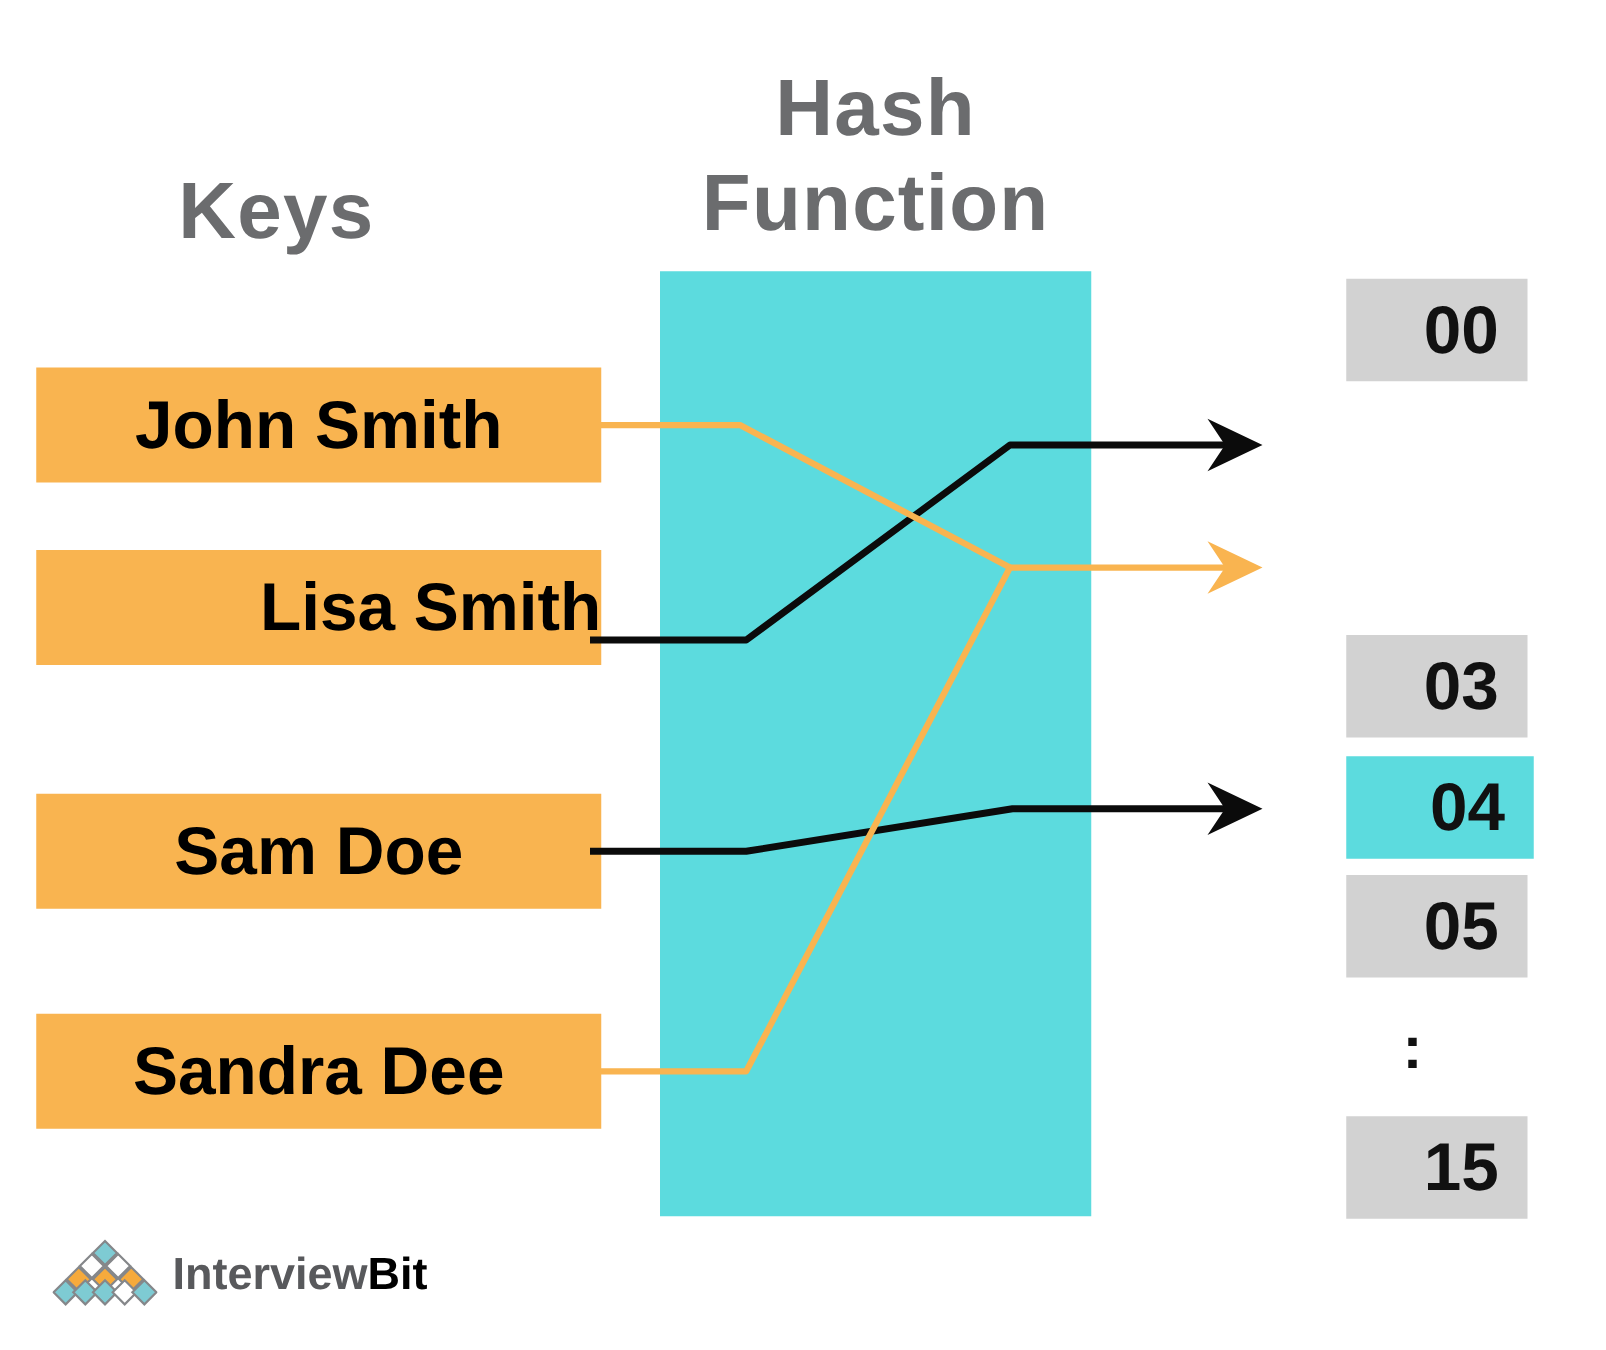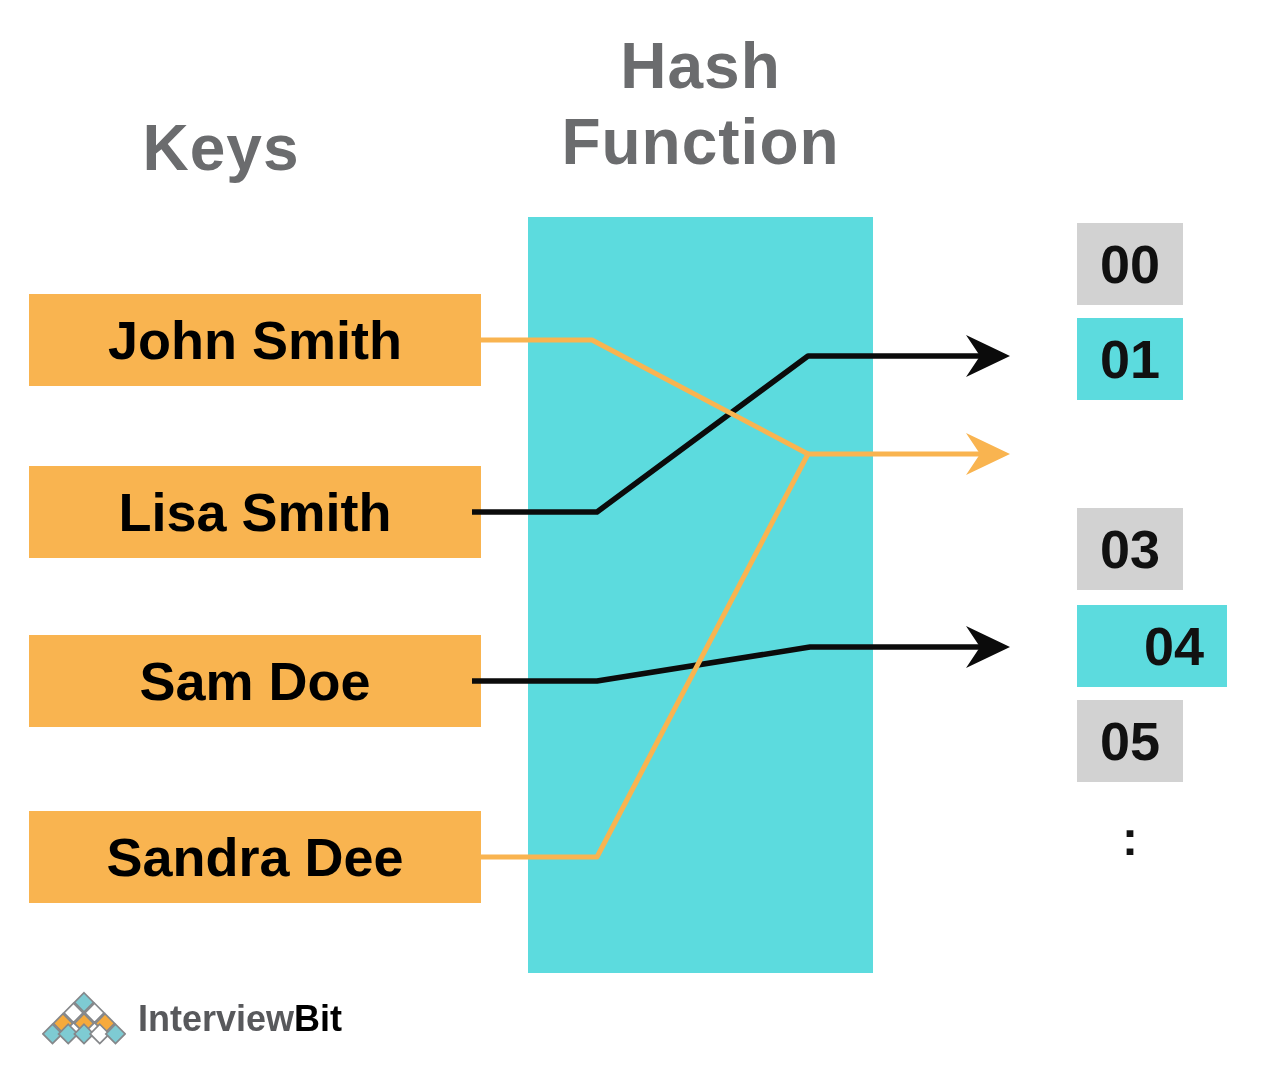--- a/index.html
+++ b/index.html
@@ -20,20 +20,21 @@
     margin:0 auto;
   }
   .heading{
     position:absolute;
     color:var(--heading);
     font-weight:700;
     font-size:64px;
     text-align:center;
     line-height:76px;
     letter-spacing:1px;
+    margin-top:20px;
   }
   .h-keys{left:29px;width:384px;top:110px;}
   .h-func{left:508px;width:385px;top:28px;}
   .h-hashes{left:980px;width:300px;top:110px;}
 
   .hash-fn-rect{
     position:absolute;
     left:528px;top:217px;
     width:345px;height:756px;
     background:var(--cyan);
@@ -42,32 +43,32 @@
   .key-box{
     position:absolute;
     left:29px;width:452px;height:92px;
     background:var(--orange);
     color:#000;
     font-size:54px;font-weight:700;
     text-align:center;line-height:92px;
     white-space:nowrap;
   }
   .key-john{top:294px;}
-  .key-lisa{top:466px;}
+  .key-lisa{top:440px;text-align:right;}
   .key-sam{top:635px;}
   .key-sandra{top:811px;}
 
   .hash-box{
     position:absolute;
     left:1077px;width:106px;height:82px;
     color:#111;
     font-size:54px;font-weight:700;
     text-align:center;line-height:82px;
   }
-  .hash-box[data-variant="gray"]{background:var(--graybox);}
+  .hash-box[data-variant="gray"]{background:var(--graybox);padding-left:39px;}
   .hash-box[data-variant="cyan"]{background:var(--cyan);}
   .hash-box[data-variant="orange"]{background:var(--orange);}
   .hb-0{top:223px;}
   .hb-1{top:318px;}
   .hb-2{top:413px;}
   .hb-3{top:508px;}
   .hb-4{top:605px;padding-left:44px;}
   .hb-5{top:700px;}
   .hb-6{top:893px;}
   .hash-ellipsis{
@@ -109,33 +110,33 @@
   <div class="hash-fn-rect"></div>
 
   <div class="key-box key-john">John Smith</div>
   <div class="key-box key-lisa">Lisa Smith</div>
   <div class="key-box key-sam">Sam Doe</div>
   <div class="key-box key-sandra">Sandra Dee</div>
 
   <div class="hash-box hb-0" data-variant="gray">
     <span>00</span>
   </div>
-  <div class="hash-box hb-1" data-variant="cyan">
-    <span>01</span>
-  </div>
   <div class="hash-box hb-3" data-variant="gray">
     <span>03</span>
   </div>
   <div class="hash-box hb-4" data-variant="cyan">
     <span>04</span>
   </div>
   <div class="hash-box hb-5" data-variant="gray">
     <span>05</span>
   </div>
   <div class="hash-ellipsis">:</div>
+  <div class="hash-box hb-6" data-variant="gray">
+    <span>15</span>
+  </div>
 
   <svg class="connectors" width="1285" height="1080" viewBox="0 0 1285 1080">
 
     <path d="M472,512 H597 L808,356 H981" fill="none" stroke-width="5.5" stroke-linejoin="round" stroke="#0B0B0B"></path>
     <polygon points="1010,356 966,335 980,356 966,377" fill="#0B0B0B"></polygon>
 
     <path d="M472,681 H597 L810,647 H981" fill="none" stroke-width="5.5" stroke-linejoin="round" stroke="#0B0B0B"></path>
     <polygon points="1010,647 966,626 980,647 966,668" fill="#0B0B0B"></polygon>
 
     <path d="M472,340 H592 L808,454" fill="none" stroke-width="5" stroke-linejoin="round" stroke="#F9B450"></path>

